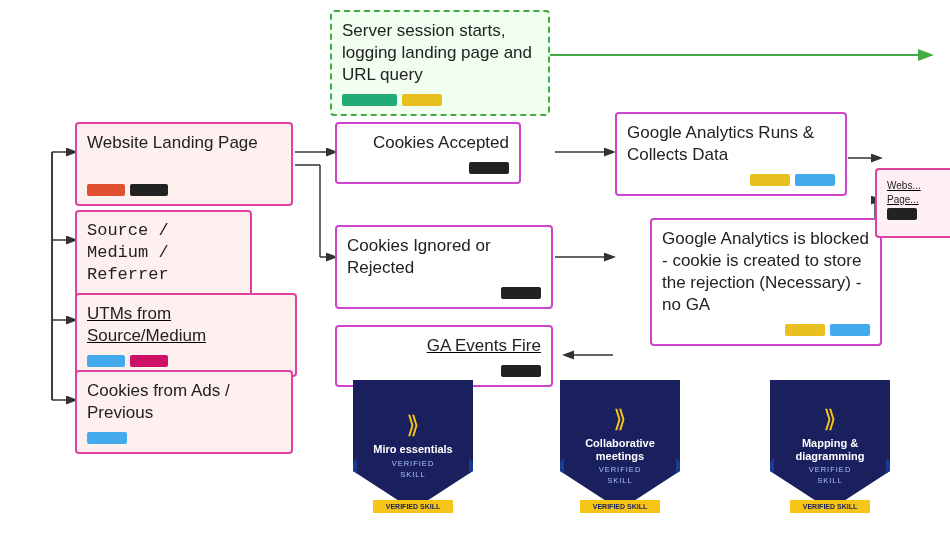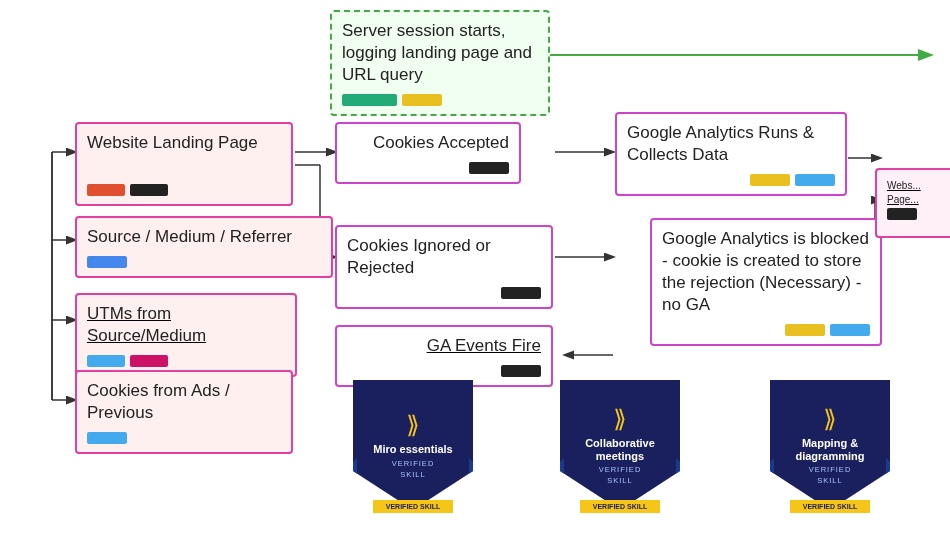--- a/index.html
+++ b/index.html
@@ -206,21 +206,21 @@
   </div>
 
   <div class="box box-pink" style="left:75px; top:122px; width:218px;gap:28px;">
     <span class="box-label">Website Landing Page</span>
     <div class="color-bar">
       <div class="bar" style="background:#e05030; width:38px;"></div>
       <div class="bar" style="background:#222; width:38px;"></div>
     </div>
   </div>
 
-  <div class="box box-pink" style="left:75px; top:216px; width:258px;">
+  <div class="box box-pink" style="left:75px; top:210px; width:177px;font-family:Liberation Mono, monospace;">
     <span class="box-label">Source / Medium / Referrer</span>
     <div class="color-bar">
       <div class="bar" style="background:#4488ee; width:40px;"></div>
     </div>
   </div>
 
   <div class="box box-pink" style="left:75px; top:293px; width:222px;text-decoration:underline;">
     <span class="box-label">UTMs from Source/Medium</span>
     <div class="color-bar">
       <div class="bar" style="background:#44aaee; width:38px;"></div>

